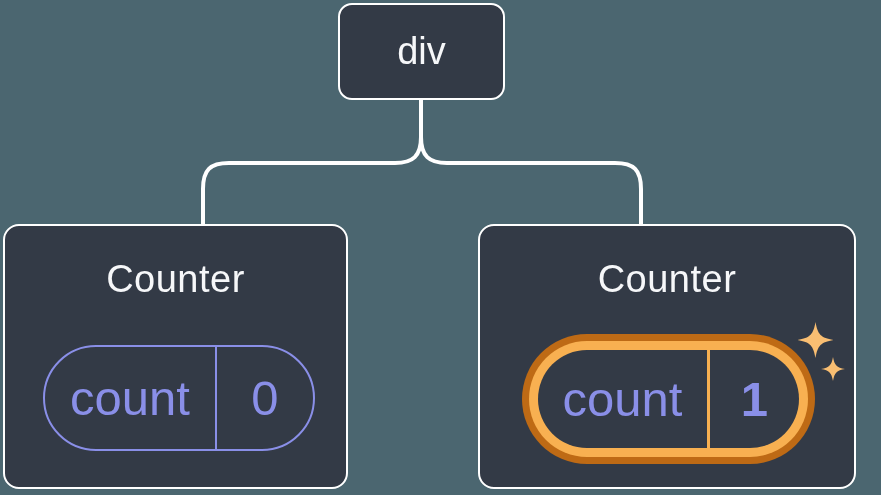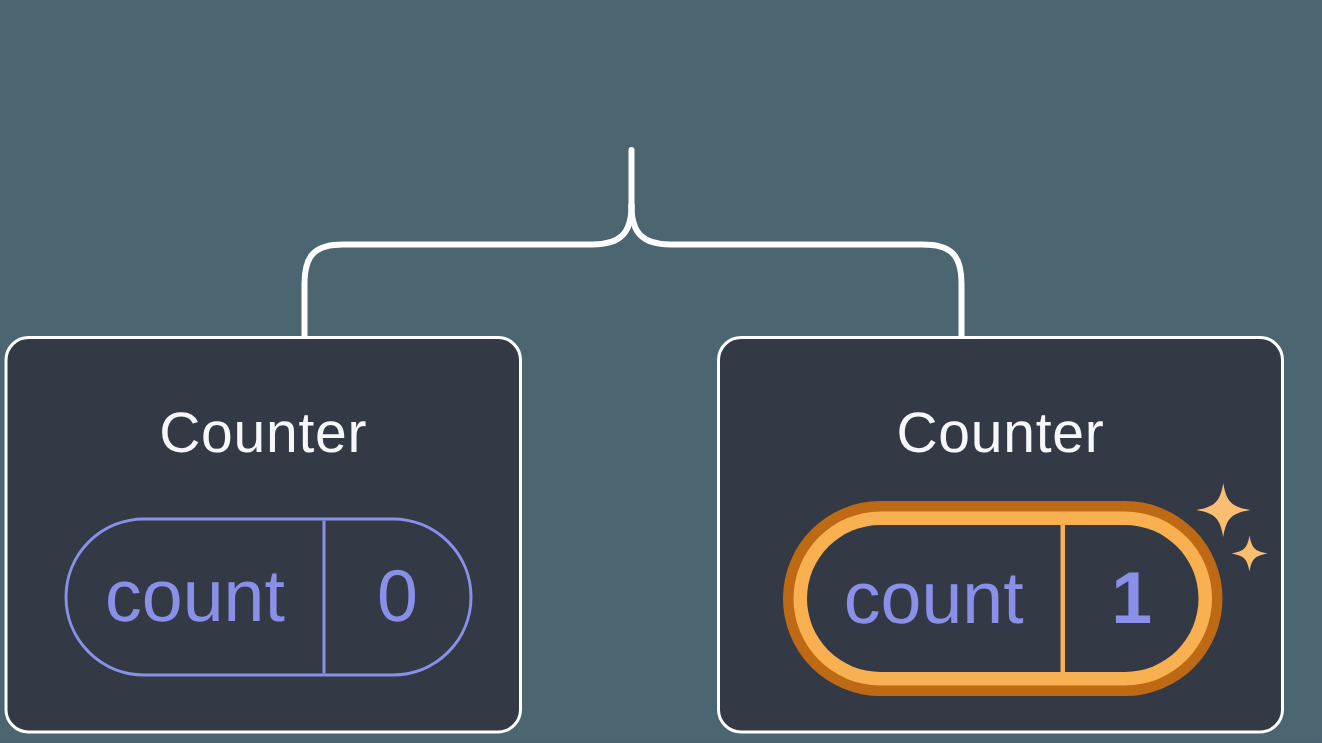--- a/index.html
+++ b/index.html
@@ -33,21 +33,21 @@
   .node-root{
     left:338px;top:3px;width:167px;height:97px;
     border-radius:14px;
     display:flex;align-items:center;justify-content:center;
     color:var(--title-text);
     font-size:38px;font-weight:500;
   }
   .node-counter-left{left:3px;top:224px;width:345px;height:265px;}
   .node-counter-right{left:478px;top:224px;width:378px;height:265px;}
   .counter-title{
-    position:absolute;left:0;top:42px;width:100%;
+    position:absolute;left:0;top:32px;width:100%;
     text-align:center;
     color:var(--title-text);
     font-size:38px;font-weight:500;
     letter-spacing:0.5px;
   }
   
   .state-pill{
     position:absolute;
     display:flex;align-items:stretch;
     color:var(--state-accent);
@@ -99,20 +99,23 @@
 <div class="stage">
 
   <svg class="connectors" width="881" height="495" viewBox="0 0 881 495">
     <g fill="none" stroke="var(--connector)" stroke-width="4" stroke-linecap="round">
       <path d="M421 100 L421 138"></path>
       <path d="M421 137 C421 156 413 163 395 163 L229 163 C210 163 203 170 203 189 L203 226"></path>
       <path d="M421 137 C421 156 429 163 447 163 L615 163 C634 163 641 170 641 189 L641 226"></path>
     </g>
   </svg>
 
+  <div class="node node-root">
+    <span>div</span>
+  </div>
 
   <div class="node node-counter-left">
     <div class="counter-title">Counter</div>
     <div class="state-pill plain">
       <div class="cell cell-name">count</div>
       <div class="cell cell-value">0</div>
     </div>
   </div>
 
   <div class="node node-counter-right">

